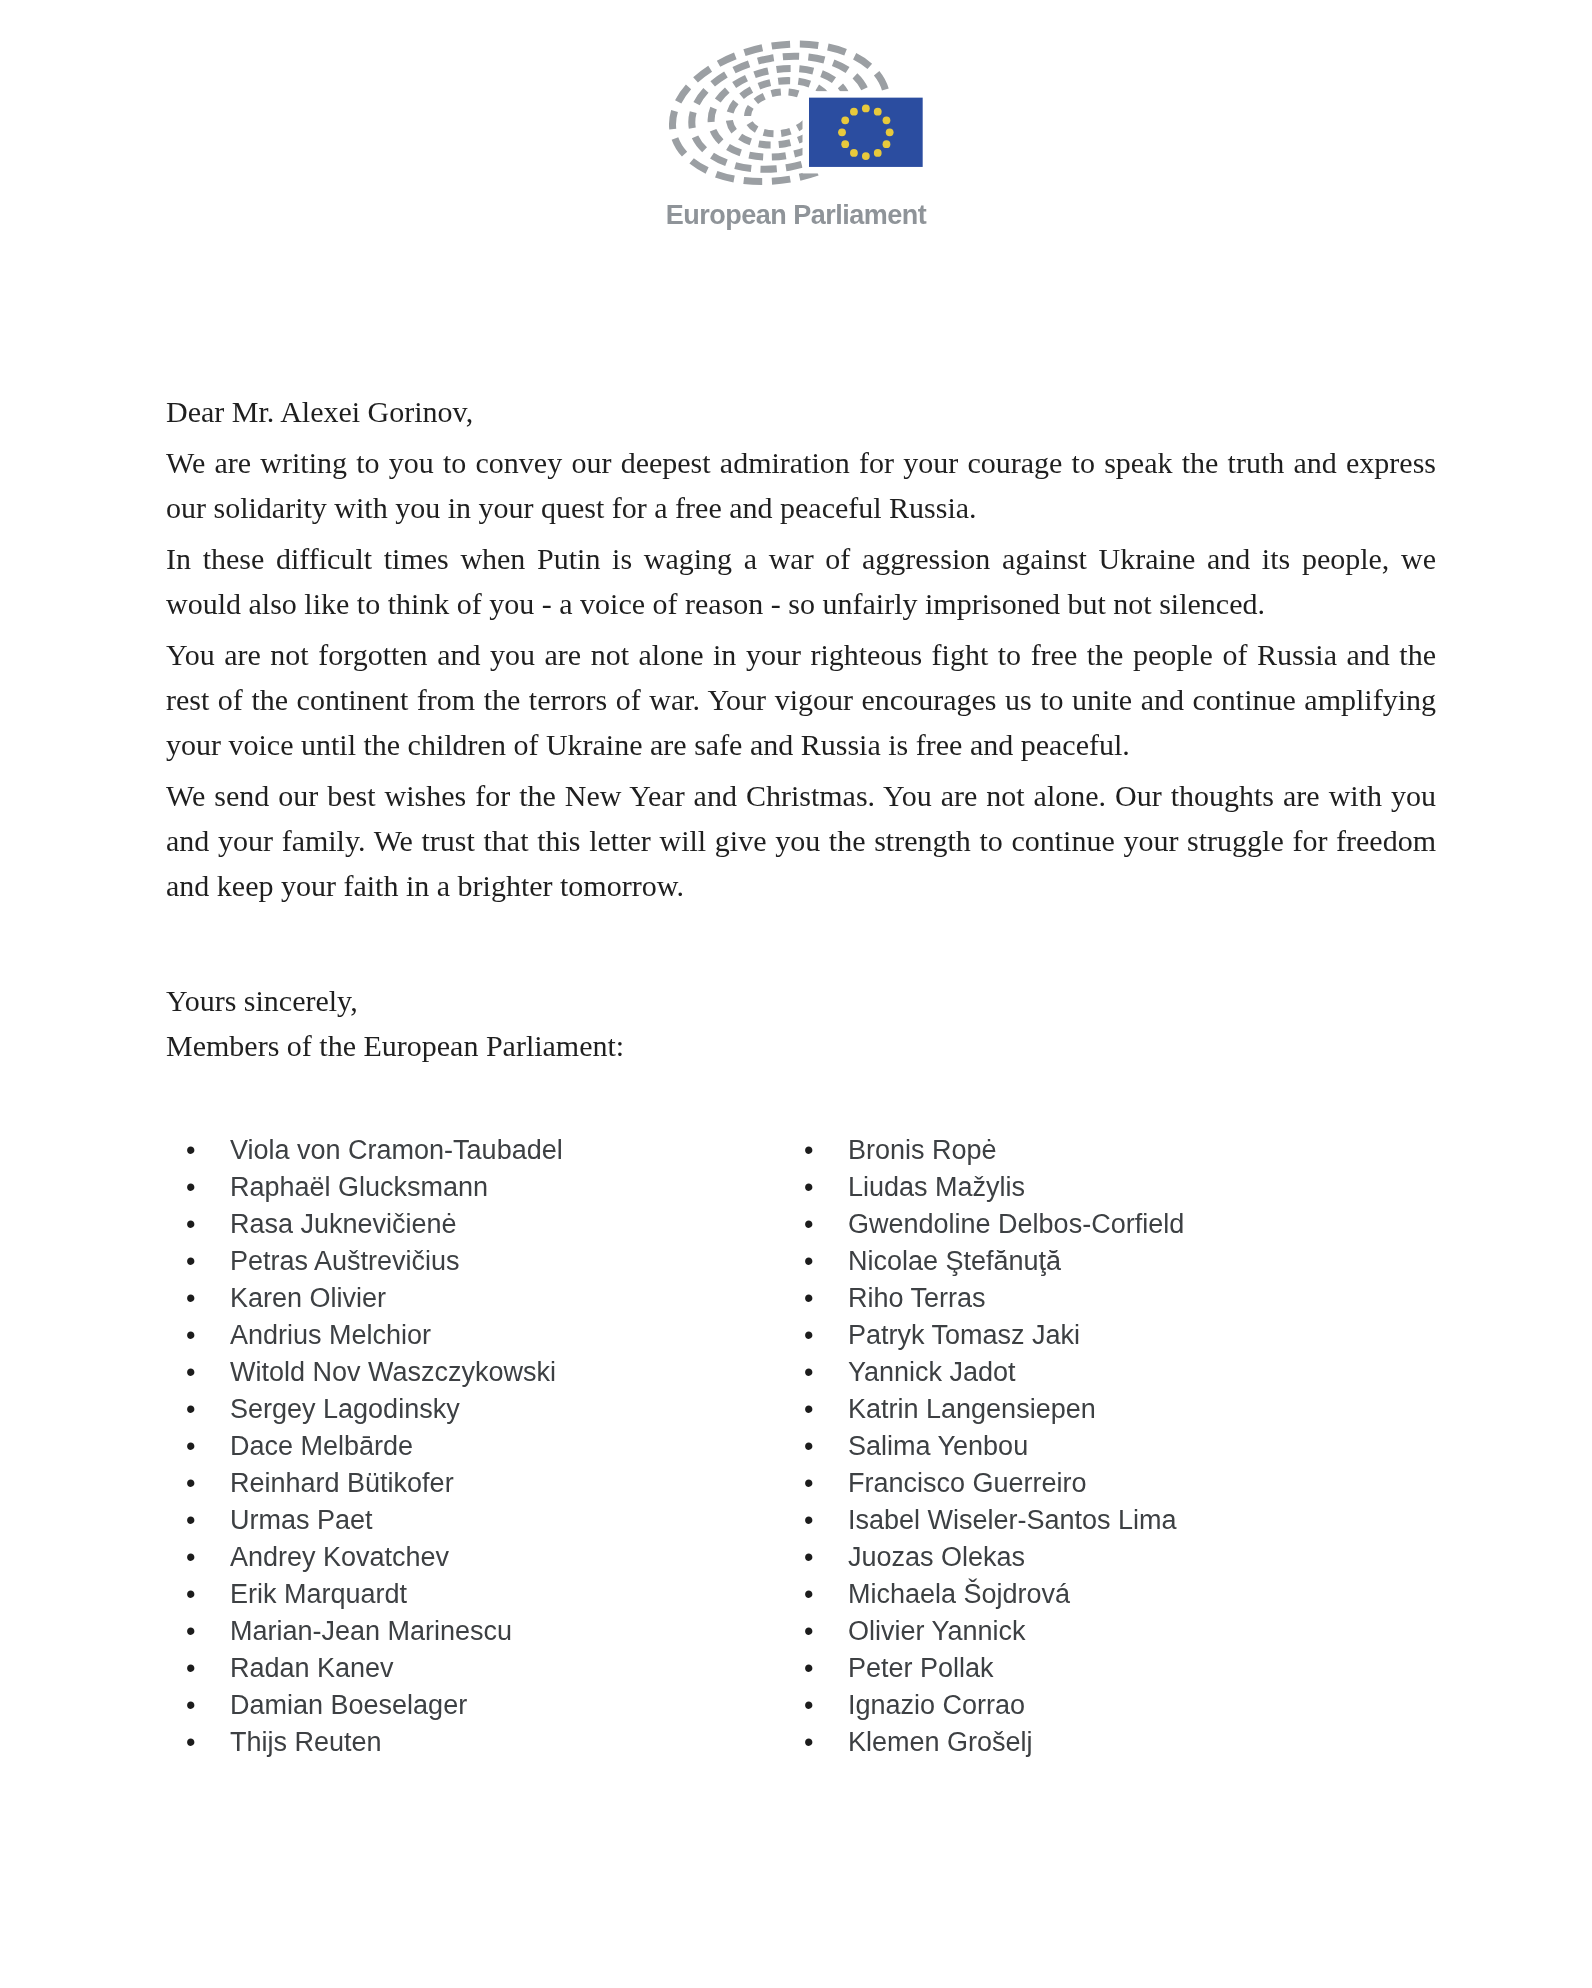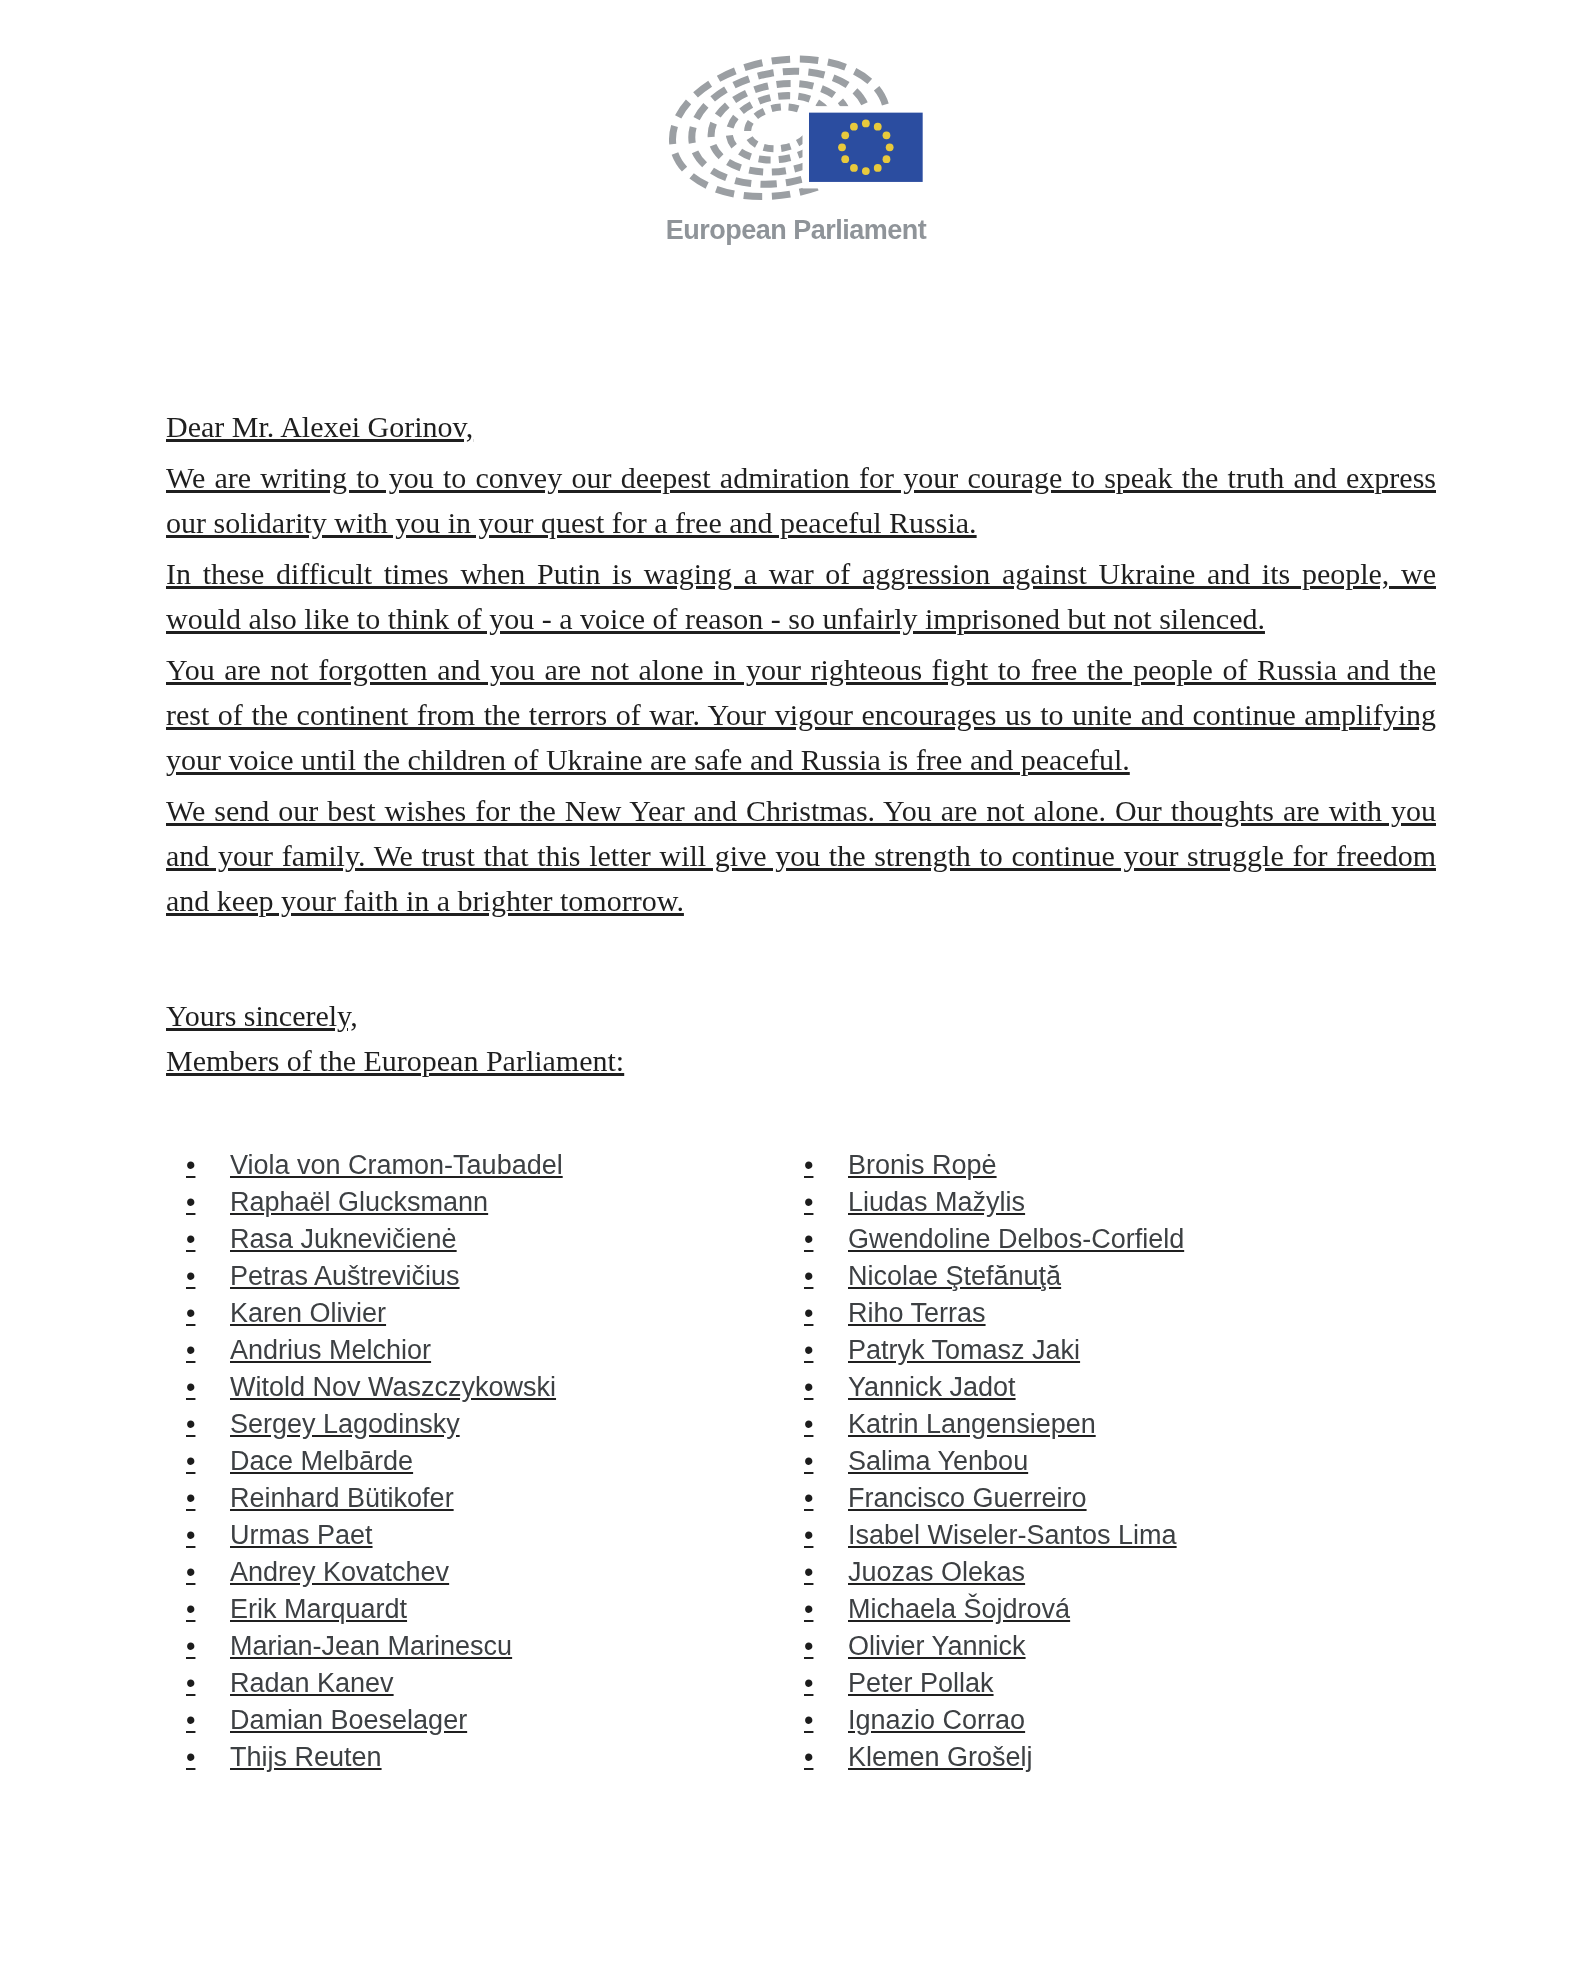--- a/index.html
+++ b/index.html
@@ -6,27 +6,27 @@
     --page-bg:#ffffff; --text-dark:#1f1f1f; --list-gray:#3d4043;
     --logo-arc-gray:#9b9fa3; --caption-gray:#8f9499; --flag-blue:#2b4da0; --star-gold:#e8c93c;
   }
   *{box-sizing:border-box;}
   html,body{margin:0;padding:0;background:var(--page-bg);}
   body{width:1592px;height:1988px;}
   .page{
     position:relative;width:1592px;height:1988px;background:var(--page-bg);
     font-family:"Liberation Serif", serif;color:var(--text-dark);overflow:hidden;
   }
-  .logo-wrap{padding-top:52px;width:340px;margin:0 auto;text-align:center;}
+  .logo-wrap{padding-top:37px;width:340px;margin:0 auto;text-align:center;}
   .logo-svg{display:block;margin:0 auto;}
   .logo-caption{
     font-family:"Liberation Sans", sans-serif;font-weight:700;font-size:27px;
     letter-spacing:-0.5px;color:var(--caption-gray);margin-top:6px;white-space:nowrap;
   }
-  .letter{margin:158px 156px 0 166px;text-decoration:underline;}
+  .letter{margin:158px 156px 0 166px;}
   .letter p{margin:0;font-size:30px;line-height:45px;text-align:justify;}
   .letter .salutation{text-align:left;}
   .letter .para{margin-top:6px;}
   .closing{margin-top:70px;}
   .closing p{text-align:left;}
   .signatories{
     display:flex;margin-top:64px;margin-left:20px;
     font-family:"Liberation Sans", sans-serif;font-size:27px;line-height:37px;
     color:var(--list-gray);
   }

